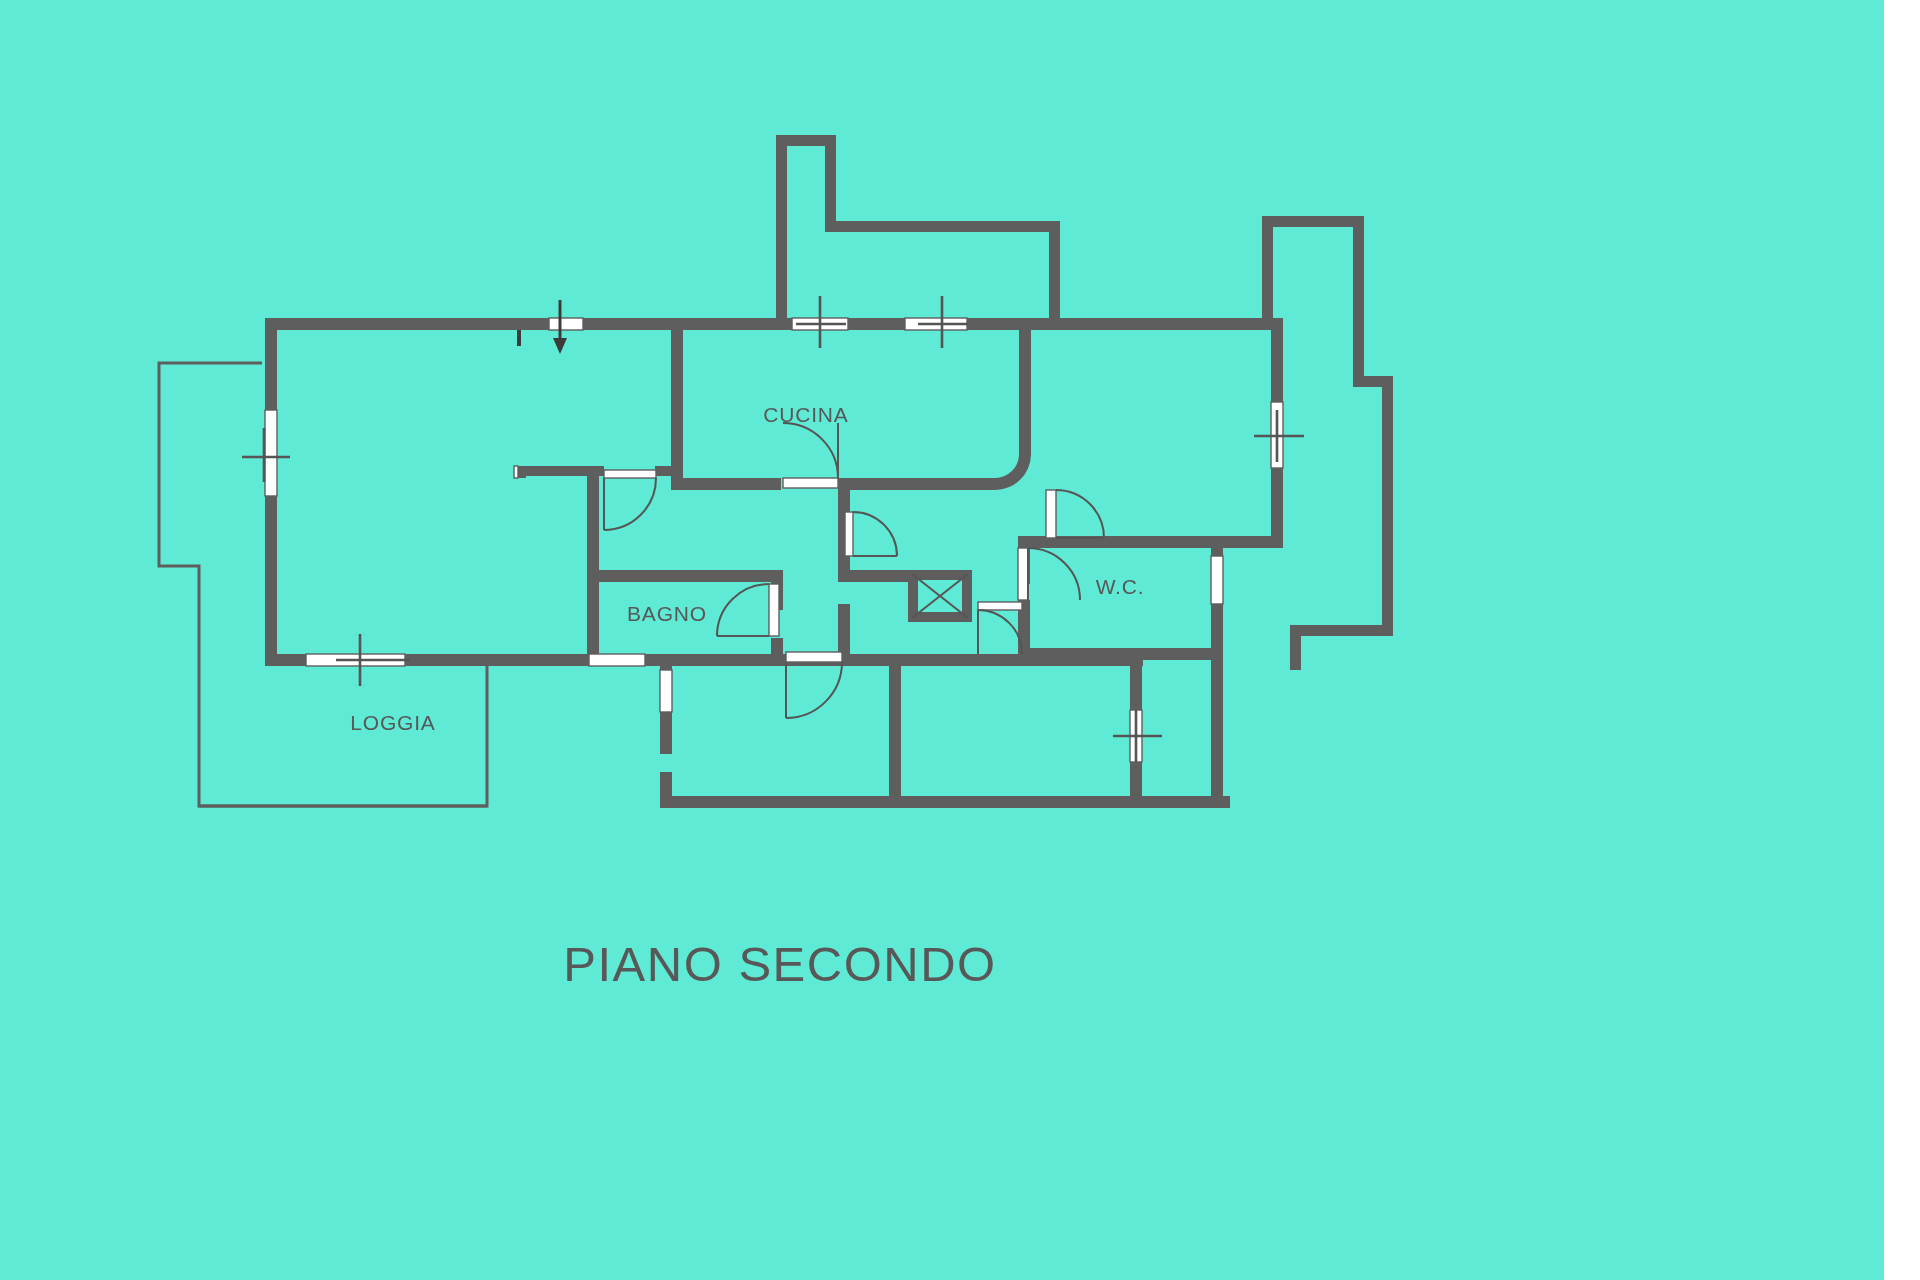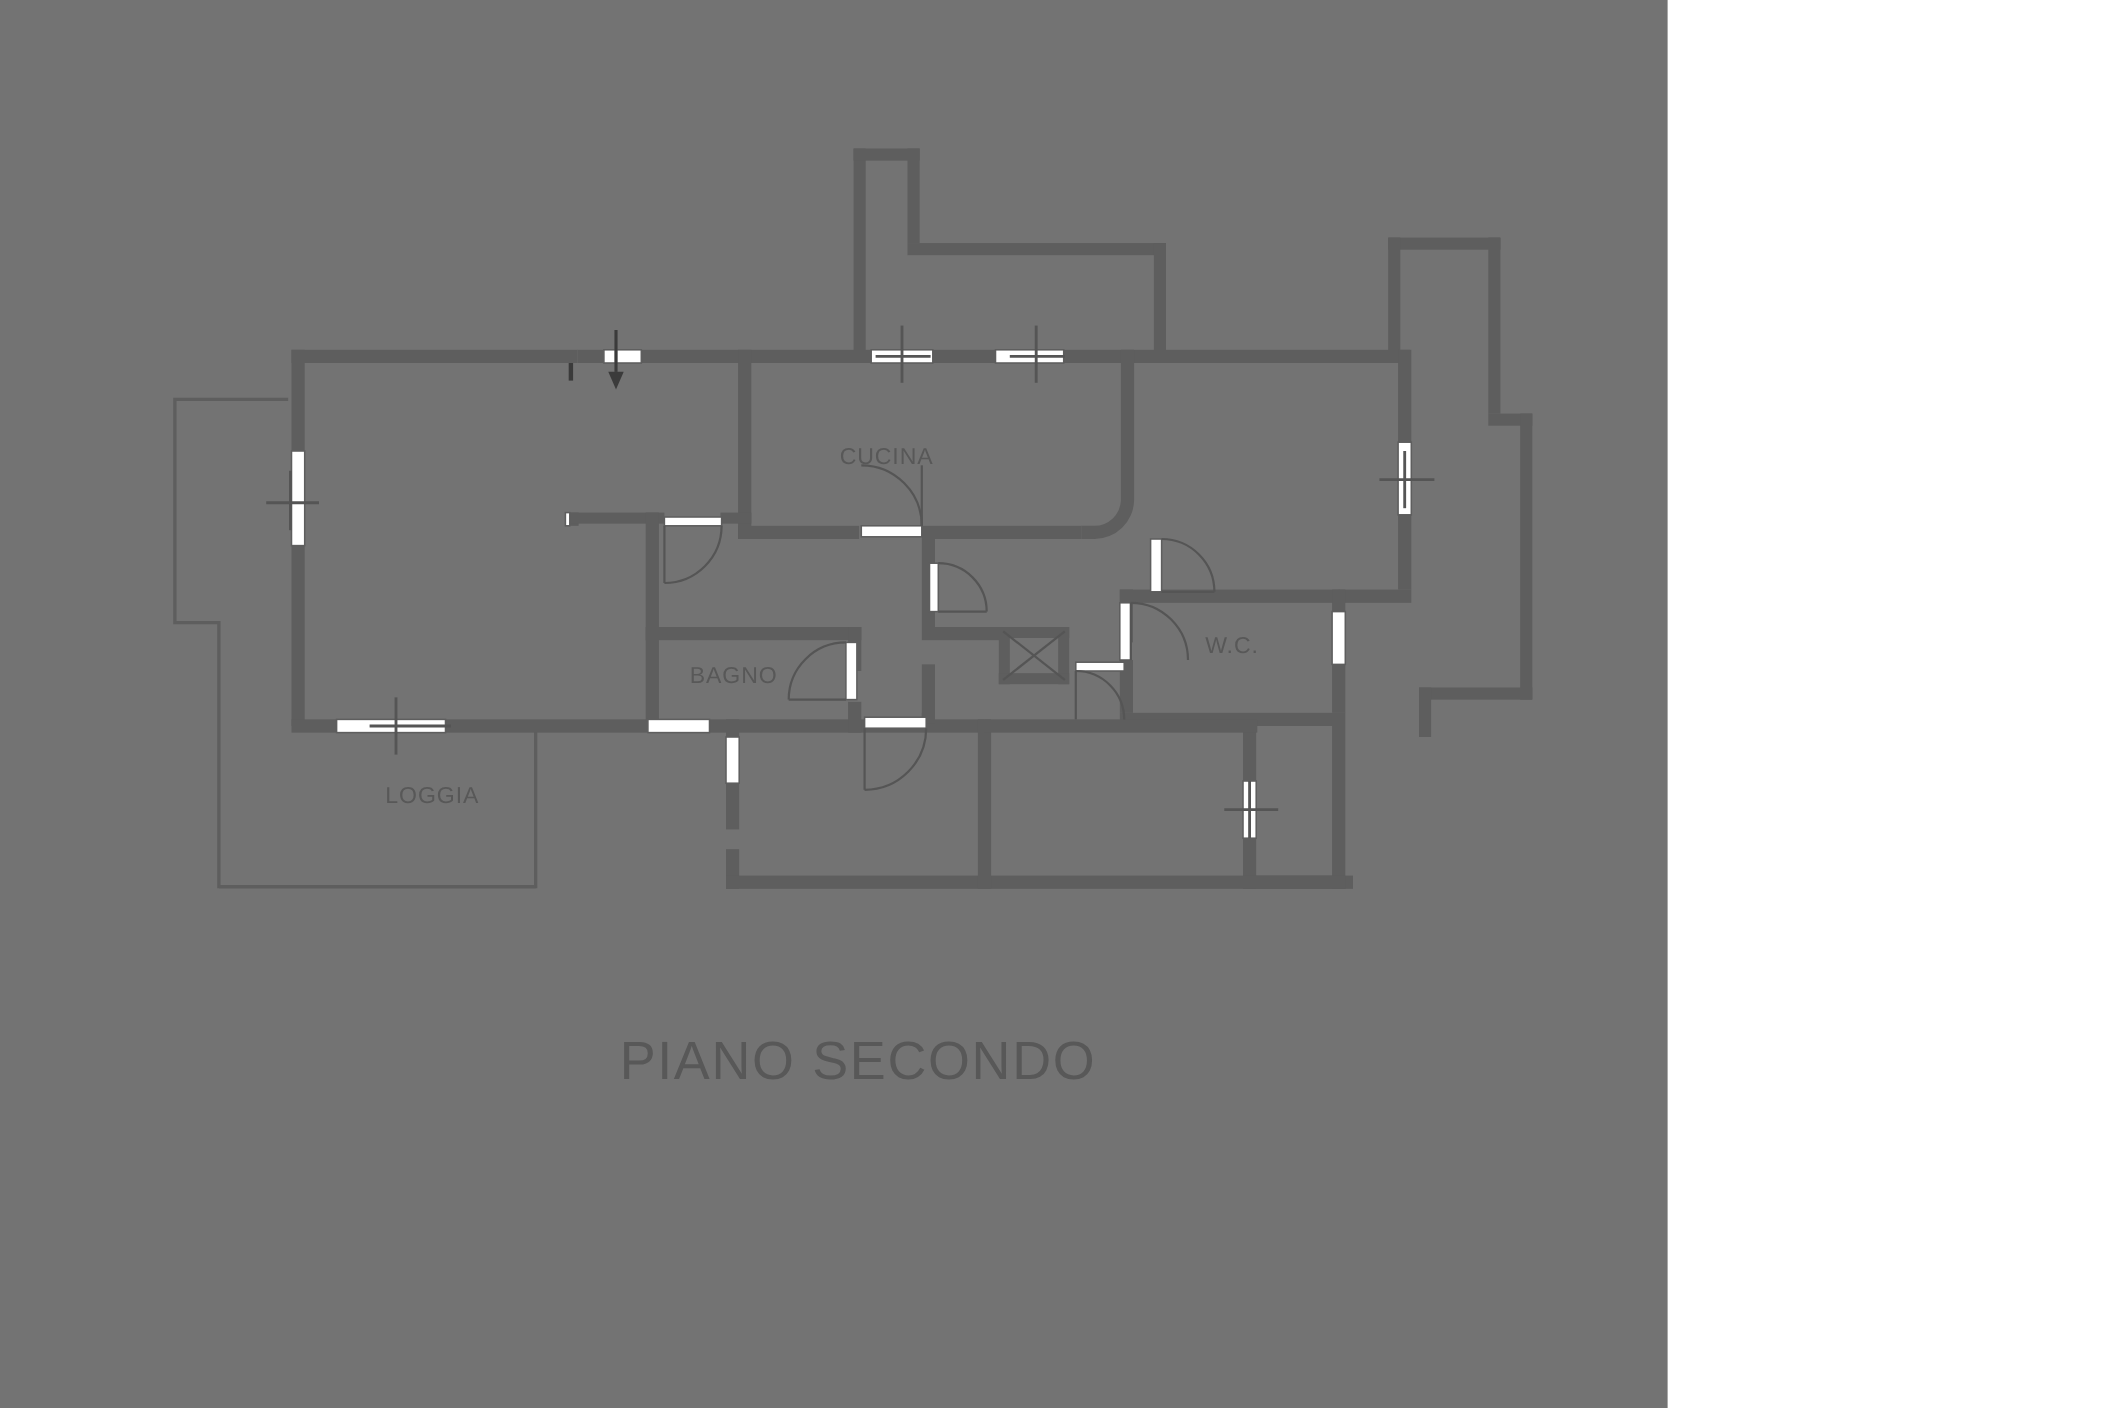--- a/index.html
+++ b/index.html
@@ -9,23 +9,23 @@
     background: #ffffff;
   }
   body {
     width: 1920px;
     height: 1280px;
     font-family: "Liberation Sans", sans-serif;
     overflow: hidden;
   }
   #plan-root {
     position: relative;
-    width: 1516px;
+    width: 1884px;
     height: 1280px;
-    background: #737373;
+    background: #5eead4;
   }
   #floorplan-svg {
     display: block;
     width: 1920px;
     height: 1280px;
   }
   .room-label {
     font-family: "Liberation Sans", sans-serif;
     font-size: 21px;
     fill: #585858;

